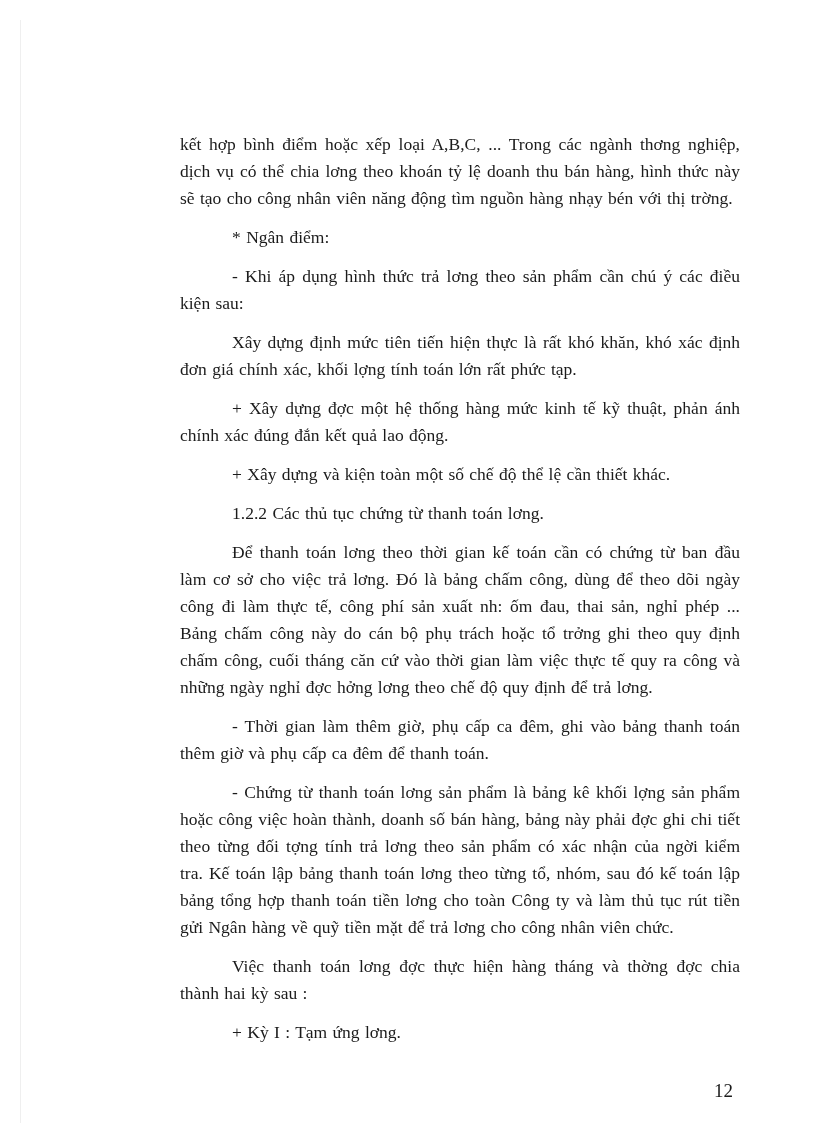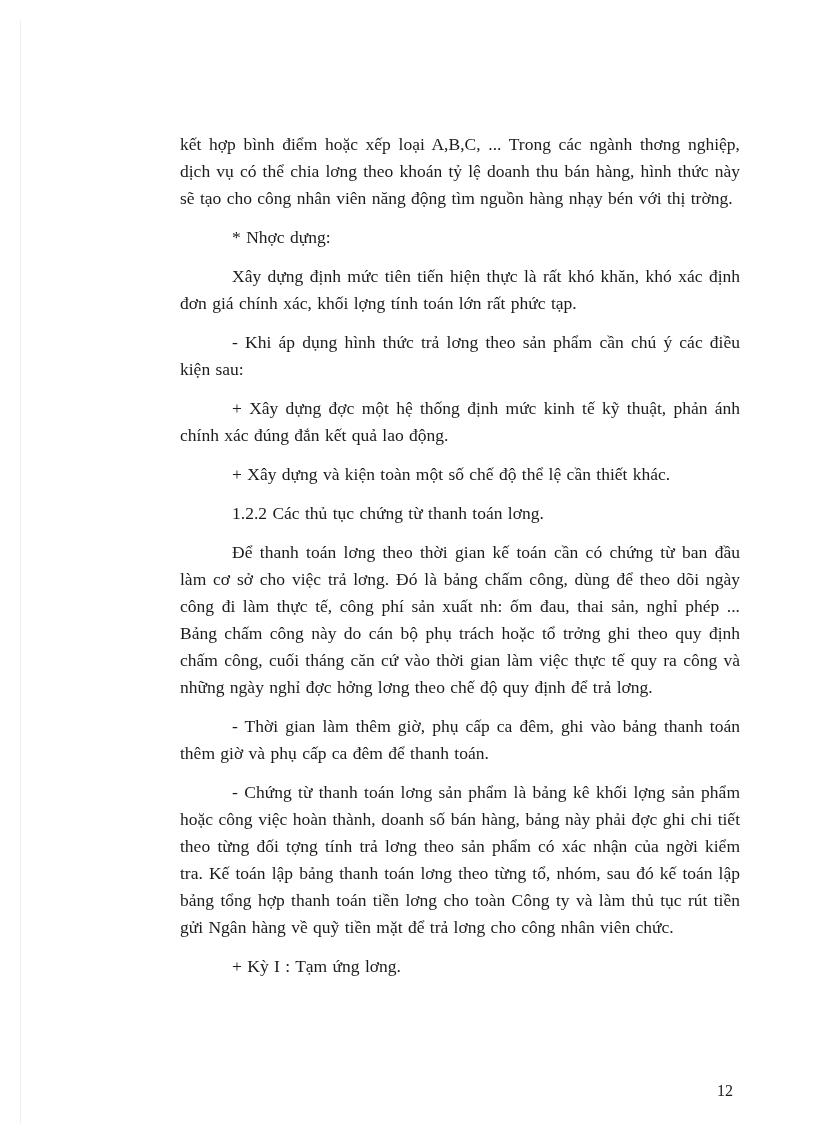--- a/index.html
+++ b/index.html
@@ -31,35 +31,36 @@
     text-align: justify;
     text-indent: 52px;
     word-spacing: 1px;
   }
   .no-indent { text-indent: 0; }
   .heading { font-weight: normal; }
   .page-number {
     position: absolute;
     right: 94px;
     top: 1049px;
-    font-size: 16px;
+    font-size: 19px;
     line-height: 27px;
   }
 </style>
 </head>
 <body>
 
 <div class="page">
   <div class="content">
     <p class="para no-indent">kết hợp bình điểm hoặc xếp loại A,B,C, ... Trong các ngành thơng nghiệp, dịch vụ có thể chia lơng theo khoán tỷ lệ doanh thu bán hàng, hình thức này sẽ tạo cho công nhân viên năng động tìm nguồn hàng nhạy bén với thị trờng.</p>
-    <p class="para">* Nhợc dựng:</p>
+    <p class="para">* Ngân điểm:</p>
+    <p class="para">- Khi áp dụng hình thức trả lơng theo sản phẩm cần chú ý các điều kiện sau:</p>
     <p class="para">Xây dựng định mức tiên tiến hiện thực là rất khó khăn, khó xác định đơn giá chính xác, khối lợng tính toán lớn rất phức tạp.</p>
-    <p class="para">- Khi áp dụng hình thức trả lơng theo sản phẩm cần chú ý các điều kiện sau:</p>
-    <p class="para">+ Xây dựng đợc một hệ thống định mức kinh tế kỹ thuật, phản ánh chính xác đúng đắn kết quả lao động.</p>
+    <p class="para">+ Xây dựng đợc một hệ thống hàng mức kinh tế kỹ thuật, phản ánh chính xác đúng đắn kết quả lao động.</p>
     <p class="para">+ Xây dựng và kiện toàn một số chế độ thể lệ cần thiết khác.</p>
     <p class="para heading">1.2.2 Các thủ tục chứng từ thanh toán lơng.</p>
     <p class="para">Để thanh toán lơng theo thời gian kế toán cần có chứng từ ban đầu làm cơ sở cho việc trả lơng. Đó là bảng chấm công, dùng để theo dõi ngày công đi làm thực tế, công phí sản xuất nh: ốm đau, thai sản, nghỉ phép ... Bảng chấm công này do cán bộ phụ trách hoặc tổ trởng ghi theo quy định chấm công, cuối tháng căn cứ vào thời gian làm việc thực tế quy ra công và những ngày nghỉ đợc hởng lơng theo chế độ quy định để trả lơng.</p>
     <p class="para">- Thời gian làm thêm giờ, phụ cấp ca đêm, ghi vào bảng thanh toán thêm giờ và phụ cấp ca đêm để thanh toán.</p>
     <p class="para">- Chứng từ thanh toán lơng sản phẩm là bảng kê khối lợng sản phẩm hoặc công việc hoàn thành, doanh số bán hàng, bảng này phải đợc ghi chi tiết theo từng đối tợng tính trả lơng theo sản phẩm có xác nhận của ngời kiểm tra. Kế toán lập bảng thanh toán lơng theo từng tổ, nhóm, sau đó kế toán lập bảng tổng hợp thanh toán tiền lơng cho toàn Công ty và làm thủ tục rút tiền gửi Ngân hàng về quỹ tiền mặt để trả lơng cho công nhân viên chức.</p>
+    <p class="para">Việc thanh toán lơng đợc thực hiện hàng tháng và thờng đợc chia thành hai kỳ sau :</p>
     <p class="para">+ Kỳ I : Tạm ứng lơng.</p>
   </div>
   <div class="page-number">12</div>
 </div>
 
 </body></html>

